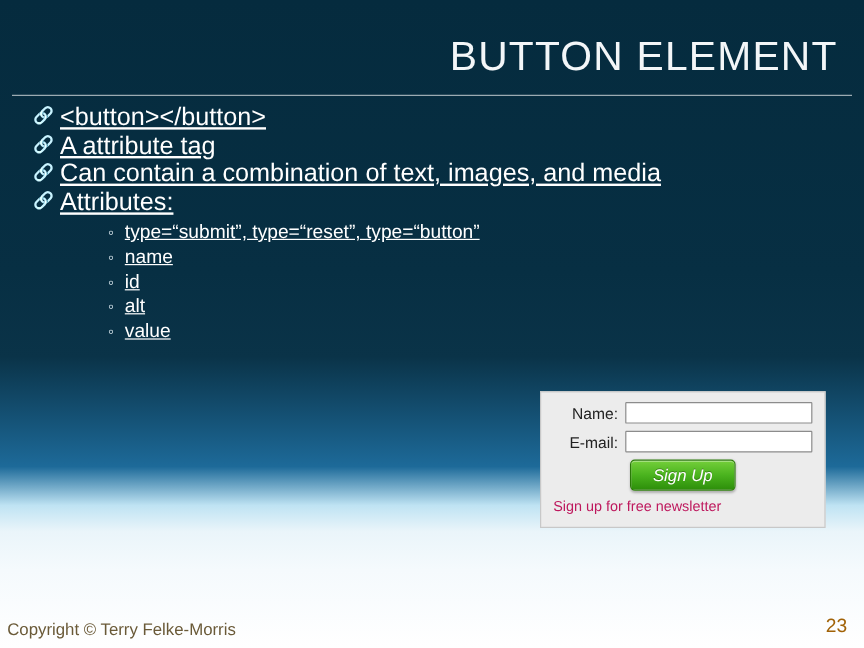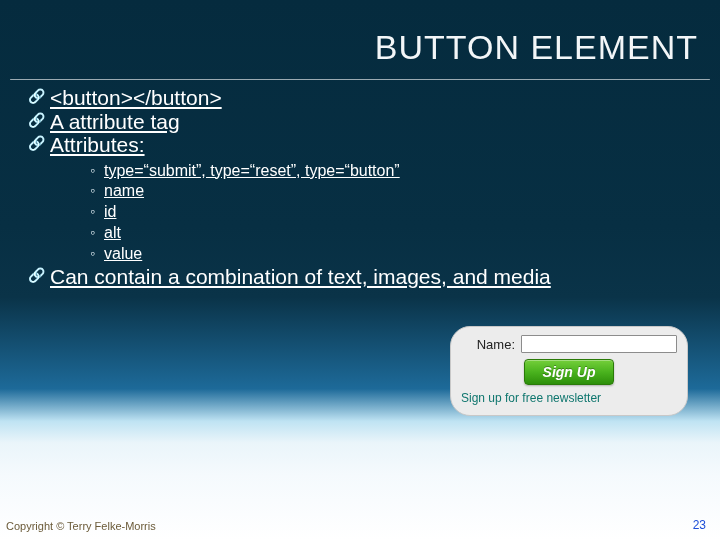--- a/index.html
+++ b/index.html
@@ -1,15 +1,15 @@
 <!DOCTYPE html>
 <html><head>
 <meta charset="utf-8">
 <style>
-  * { box-sizing: border-box; margin: 0; padding: 0; border-radius: 20px; }
+  * { box-sizing: border-box; margin: 0; padding: 0; }
   html, body { width: 720px; height: 540px; overflow: hidden; }
   body {
     font-family: Arial, Helvetica, sans-serif;
     background: linear-gradient(180deg, #052b3e 0%, #072f43 42%, #0a3348 55%, #1d6a99 72%, #bfe3f3 78%, #eaf5fa 82%, #f5fafd 88%, #ffffff 100%);
     color: #fff;
     position: relative;
   }
   .slide { position: relative; width: 100%; height: 100%; padding: 28px 10px 0 10px; }
   .title {
     text-align: right;
@@ -65,75 +65,79 @@
     padding: 8px 10px 10px 10px;
     color: #222;
   }
   .row { display: flex; align-items: center; gap: 6px; margin-bottom: 6px; }
   .lbl { width: 54px; font-size: 13px; color: #222; text-align: right; }
   .inp { flex: 1; height: 18px; background: #fff; border: 1px solid #8c8c8c; border-radius: 1px; }
   .btnrow { display: flex; justify-content: center; margin: 4px 0 6px 0; }
   .signup-btn {
     background: linear-gradient(180deg, #74cf3a 0%, #4ab31e 50%, #2d8f0a 100%);
     color: #fff;
-    font-weight: bold;
+    font-weight: normal;
     font-style: italic;
     font-size: 14px;
     padding: 4px 18px;
     border: 1px solid #2a7a08;
     border-radius: 4px;
     text-shadow: 0 -1px 0 rgba(0,0,0,.3);
     box-shadow: inset 0 1px 0 rgba(255,255,255,.35), 0 1px 2px rgba(0,0,0,.25);
   }
   .caption {
     font-size: 12px;
-    color: #0f766e;
+    color: #be185d;
     text-align: left;
     margin-top: 2px;
   }
   .footer-left {
     position: absolute;
     left: 6px;
     bottom: 8px;
-    font-size: 11px;
+    font-size: 14px;
     color: #6a5a38;
   }
   .footer-right {
     position: absolute;
     right: 14px;
     bottom: 8px;
-    font-size: 12px;
-    color: #1d4ed8;
+    font-size: 16px;
+    color: #a16207;
   }
 </style>
 </head>
 <body>
 
 <div class="slide">
   <h1 class="title">BUTTON ELEMENT</h1>
   <hr class="divider">
 
   <ul class="bul">
     <li><span>&lt;button&gt;&lt;/button&gt;</span></li>
     <li><span>A attribute tag</span></li>
+    <li><span>Can contain a combination of text, images, and media</span></li>
     <li><span>Attributes:</span>
       <ul class="sub">
         <li><span>type=“submit”,  type=“reset”,  type=“button”</span></li>
         <li><span>name</span></li>
         <li><span>id</span></li>
         <li><span>alt</span></li>
         <li><span>value</span></li>
       </ul>
     </li>
-    <li><span>Can contain a combination of text, images, and media</span></li>
   </ul>
 
   <div class="ill">
     <div class="row">
       <span class="lbl">Name:</span>
+      <div class="inp"></div>
+    </div>
+    <div class="row">
+      <span class="lbl">E-mail:</span>
       <div class="inp"></div>
     </div>
     <div class="btnrow">
       <button class="signup-btn"><span>Sign Up</span></button>
     </div>
     <div class="caption">Sign up for free newsletter</div>
   </div>
 
   <div class="footer-left">Copyright © Terry Felke-Morris</div>
   <div class="footer-right">23</div>

